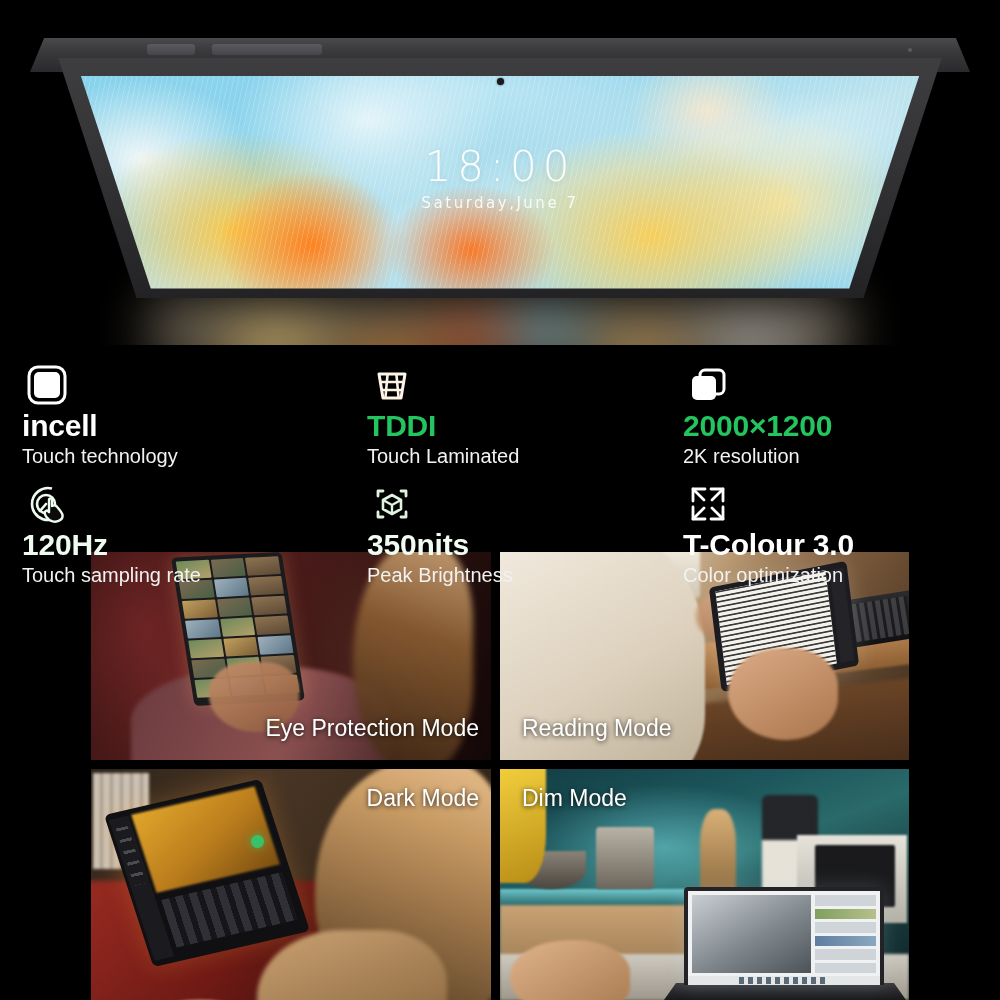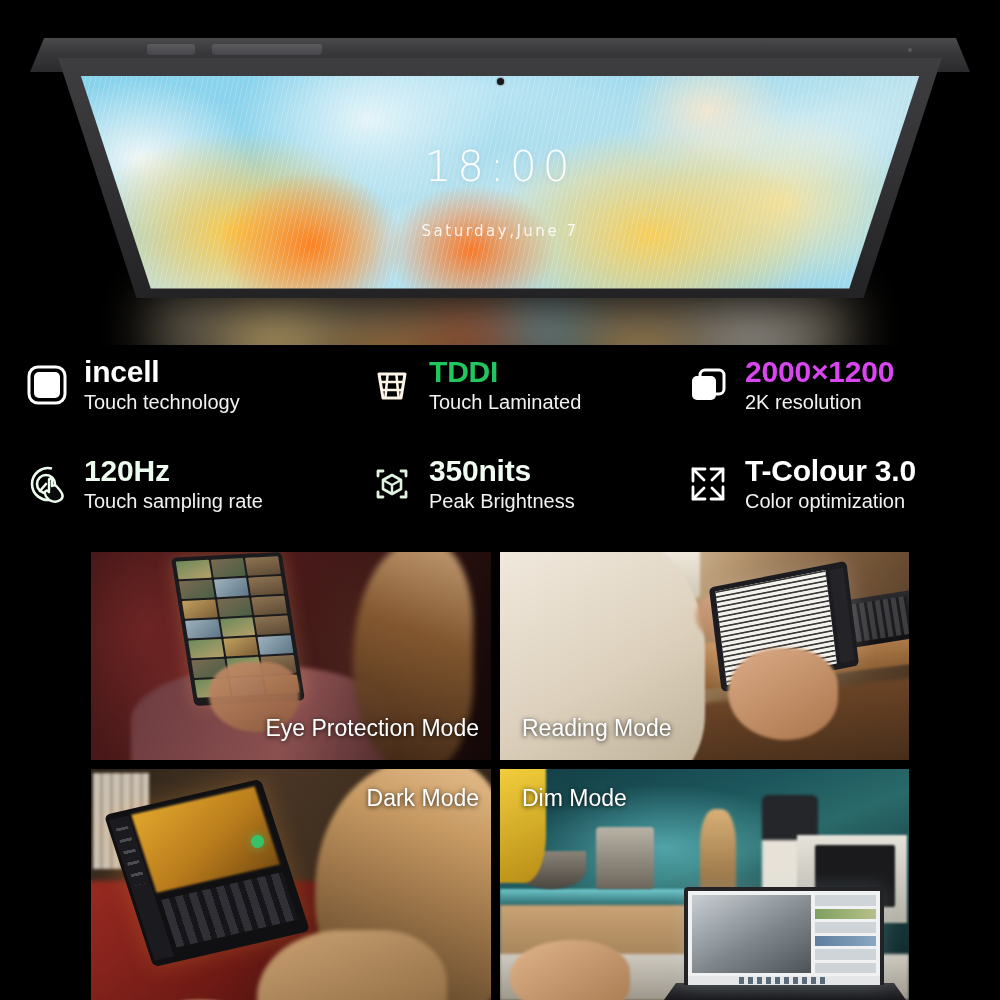--- a/index.html
+++ b/index.html
@@ -89,31 +89,31 @@
     border-radius: 50%; background: #1a1a1d; box-shadow: 0 0 2px rgba(0,0,0,.8);
     z-index: 4;
   }
   .lock-clock {
     position: absolute; left: 0; right: 0; top: 88px; text-align: center;
     font-size: 42px; letter-spacing: 6px; color: rgba(255,255,255,.93);
     font-weight: 300; line-height: 1; text-shadow: 0 1px 6px rgba(0,0,0,.10);
     z-index: 5; font-family: "DejaVu Sans", sans-serif;
   }
   .lock-date {
-    position: absolute; left: 0; right: 0; top: 164px; text-align: center;
+    position: absolute; left: 0; right: 0; top: 136px; text-align: center;
     font-size: 15px; letter-spacing: 2.5px; color: rgba(255,255,255,.86);
     font-weight: 400; z-index: 5; font-family: "DejaVu Sans", sans-serif;
   }
 
   
   .features {
     position: absolute; left: 0; top: 350px; width: 1000px; height: 198px;
     display: grid; grid-template-columns: 355px 320px 325px; grid-template-rows: 1fr 1fr;
   }
-  .feat { display: flex; align-items: flex-start; padding-left: 22px; padding-top: 6px; position: relative; z-index: 3; }
+  .feat { display: flex; align-items: flex-start; padding-left: 22px; padding-top: 6px; position: relative; z-index: 3; flex-direction: column; }
   .feat.c2 { padding-left: 12px; }
   .feat.c3 { padding-left: 8px; }
   .feat-ico {
     width: 50px; height: 50px; flex: 0 0 50px; margin-right: 12px;
     display: flex; align-items: center; justify-content: center; margin-top: 4px;
   }
   .feat-ico svg { display: block; }
   .feat-txt { display: flex; flex-direction: column; justify-content: center; }
   .feat-title {
     font-size: 30px; font-weight: 700; color: #fff; line-height: 1.06;
@@ -442,21 +442,21 @@
     </div>
 
     <div class="feat c3">
       <span class="feat-ico">
         <svg width="44" height="44" viewBox="0 0 44 44">
           <rect x="14" y="7" width="24" height="24" rx="5" ry="5" fill="none" stroke="#ffffff" stroke-width="3"></rect>
           <rect x="6" y="13" width="24" height="24" rx="5" ry="5" fill="#ffffff"></rect>
         </svg>
       </span>
       <span class="feat-txt">
-        <span class="feat-title" style="color: #d946ef;">2000×1200</span>
+        <span class="feat-title" style="color: #22c55e;">2000×1200</span>
         <span class="feat-sub">2K resolution</span>
       </span>
     </div>
 
     <div class="feat c1">
       <span class="feat-ico">
         <svg width="46" height="46" viewBox="0 0 46 46">
           <path d="M28 7.5 A16 16 0 1 0 28 38.5" fill="none" stroke="#eefbef" stroke-width="2.6"></path>
           <circle cx="22" cy="23" r="9" fill="none" stroke="#eefbef" stroke-width="2.6"></circle>
           <path d="M22 23 L16 30" stroke="#eefbef" stroke-width="2.6" stroke-linecap="round"></path>

